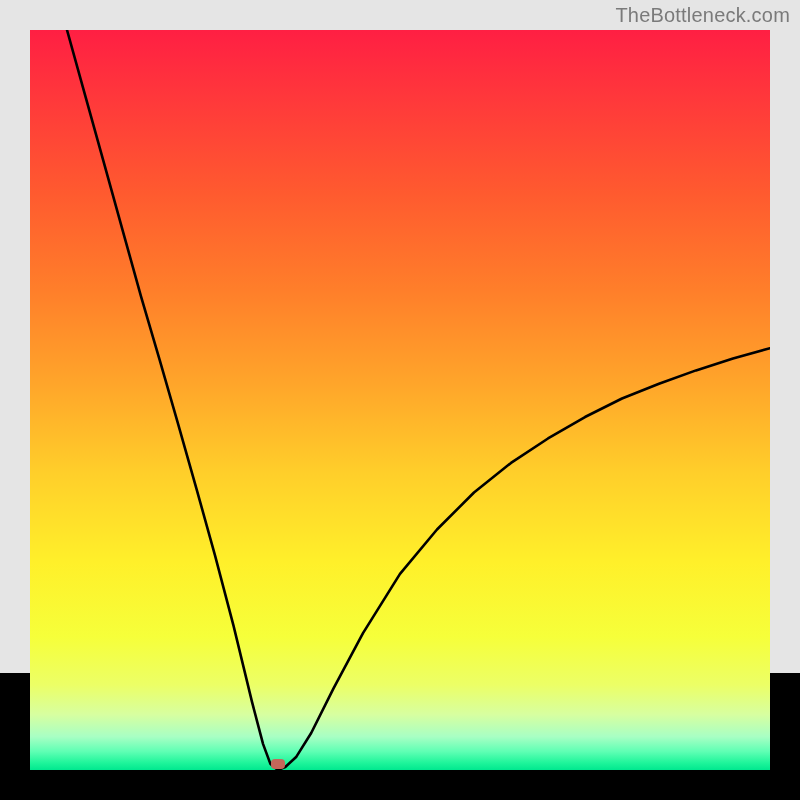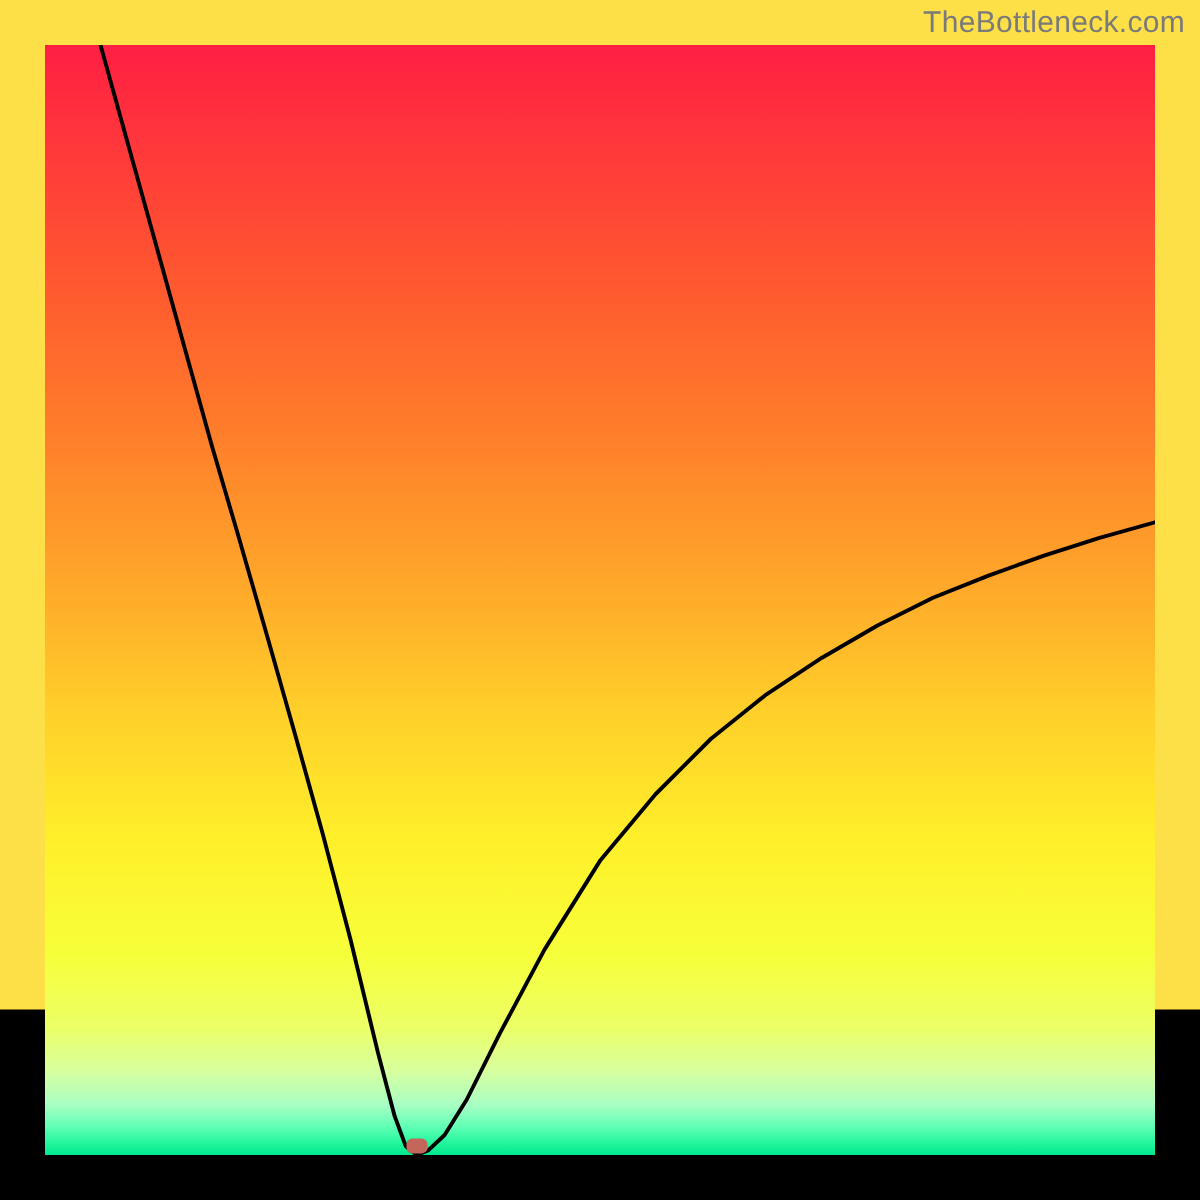--- a/index.html
+++ b/index.html
@@ -8,21 +8,21 @@
     width: 800px;
     height: 800px;
     background: #000000;
     font-family: Arial, Helvetica, sans-serif;
     overflow: hidden;
   }
   .frame {
     position: relative;
     width: 800px;
     height: 673px;
-    background: #fde047;
+    background: #e5e5e5;
   }
   .plot-area {
     position: absolute;
     left: 30px;
     top: 30px;
     width: 740px;
     height: 740px;
     overflow: hidden;
   }
   .gradient-bg {

